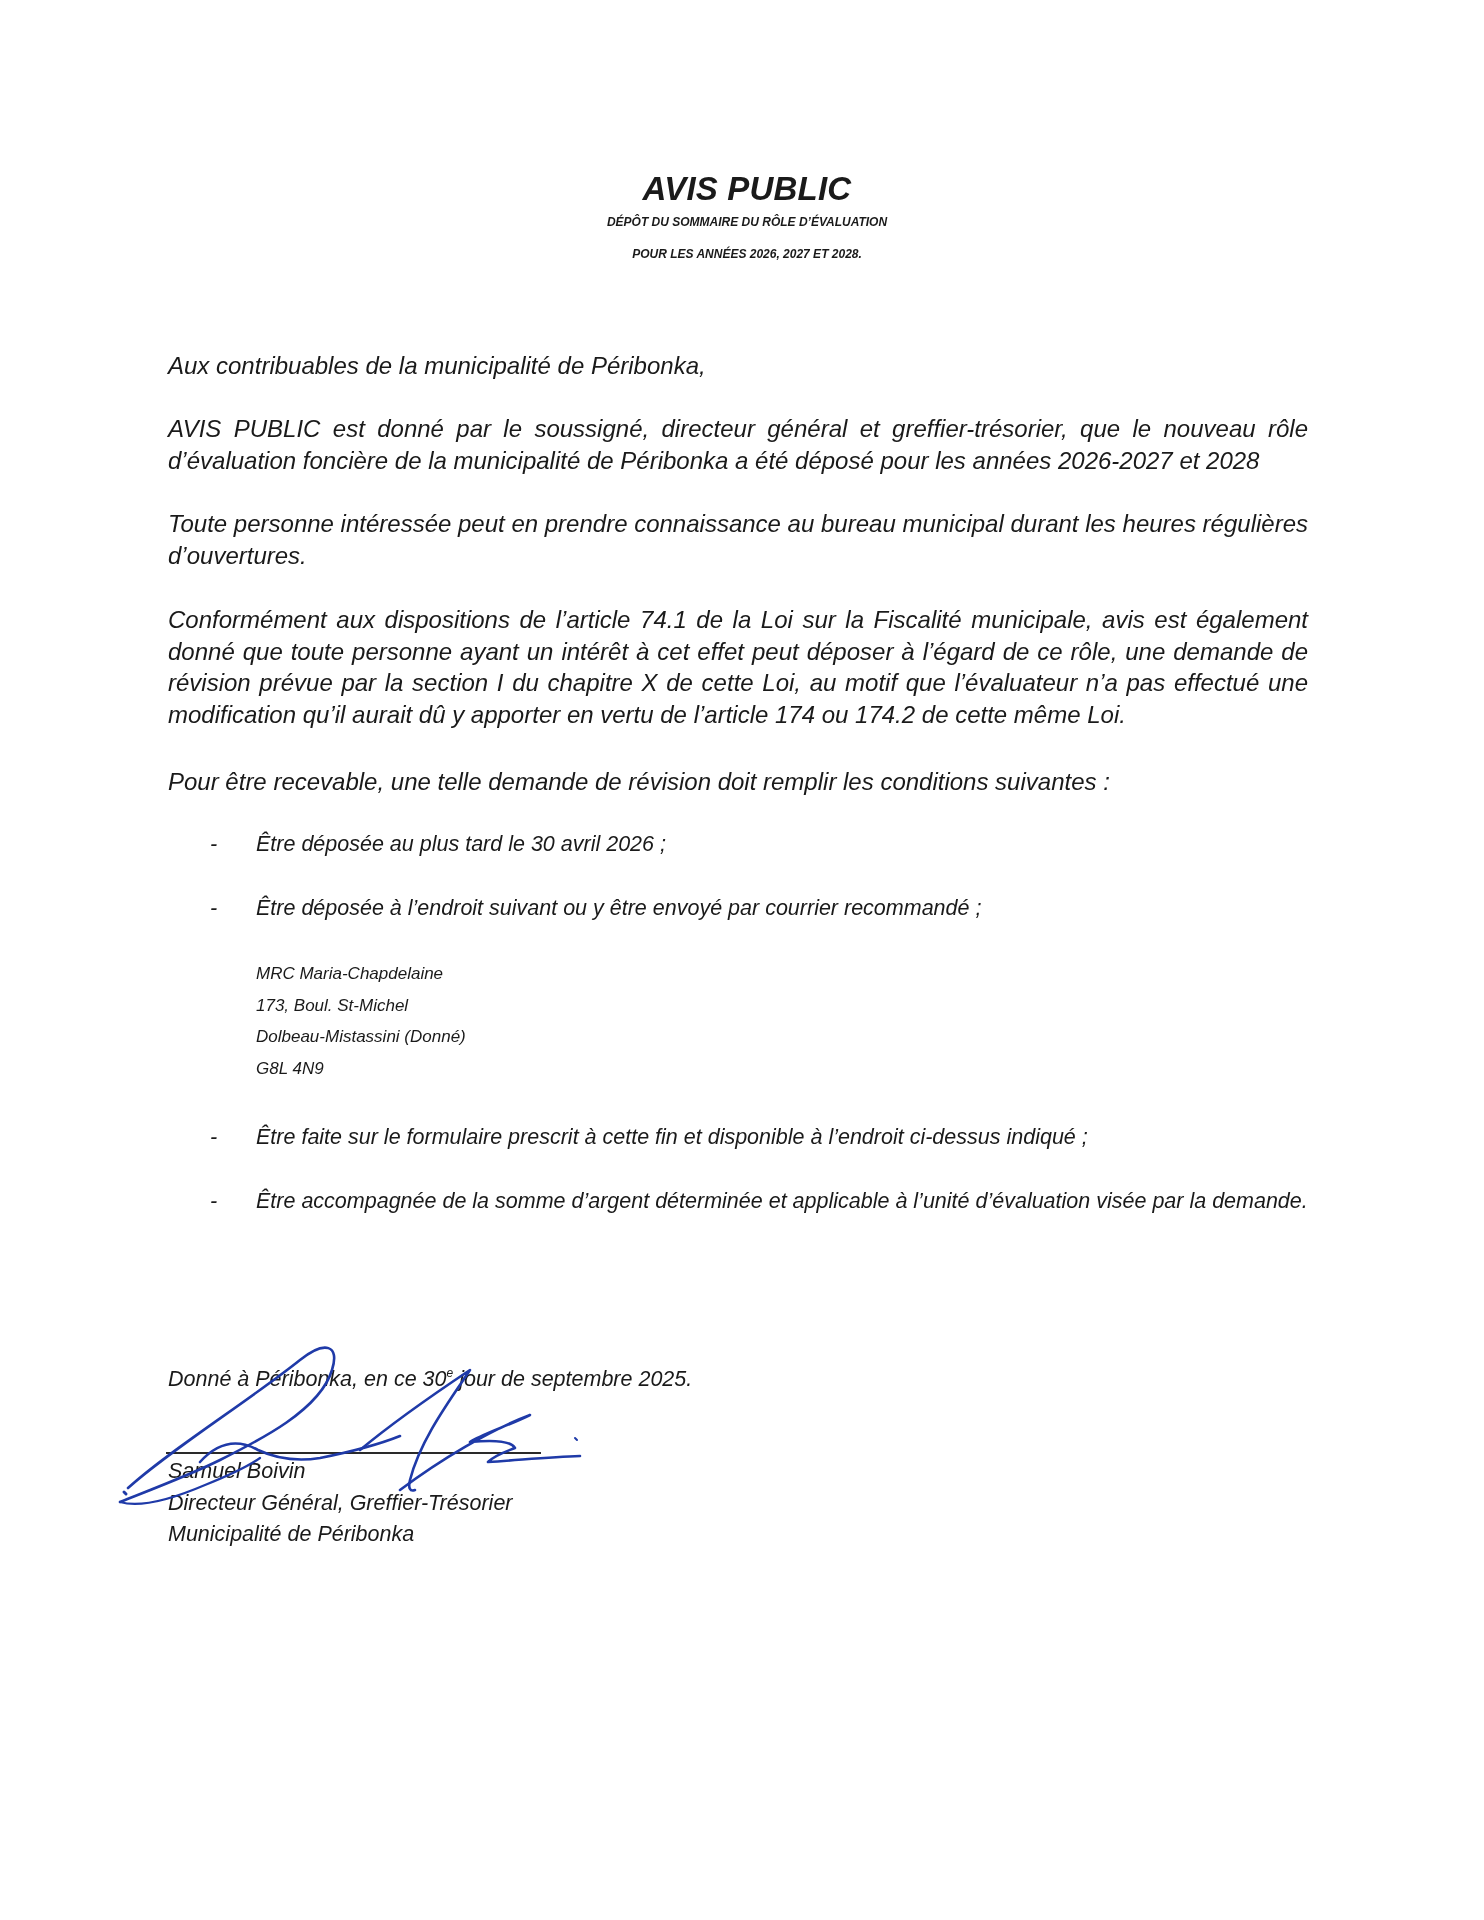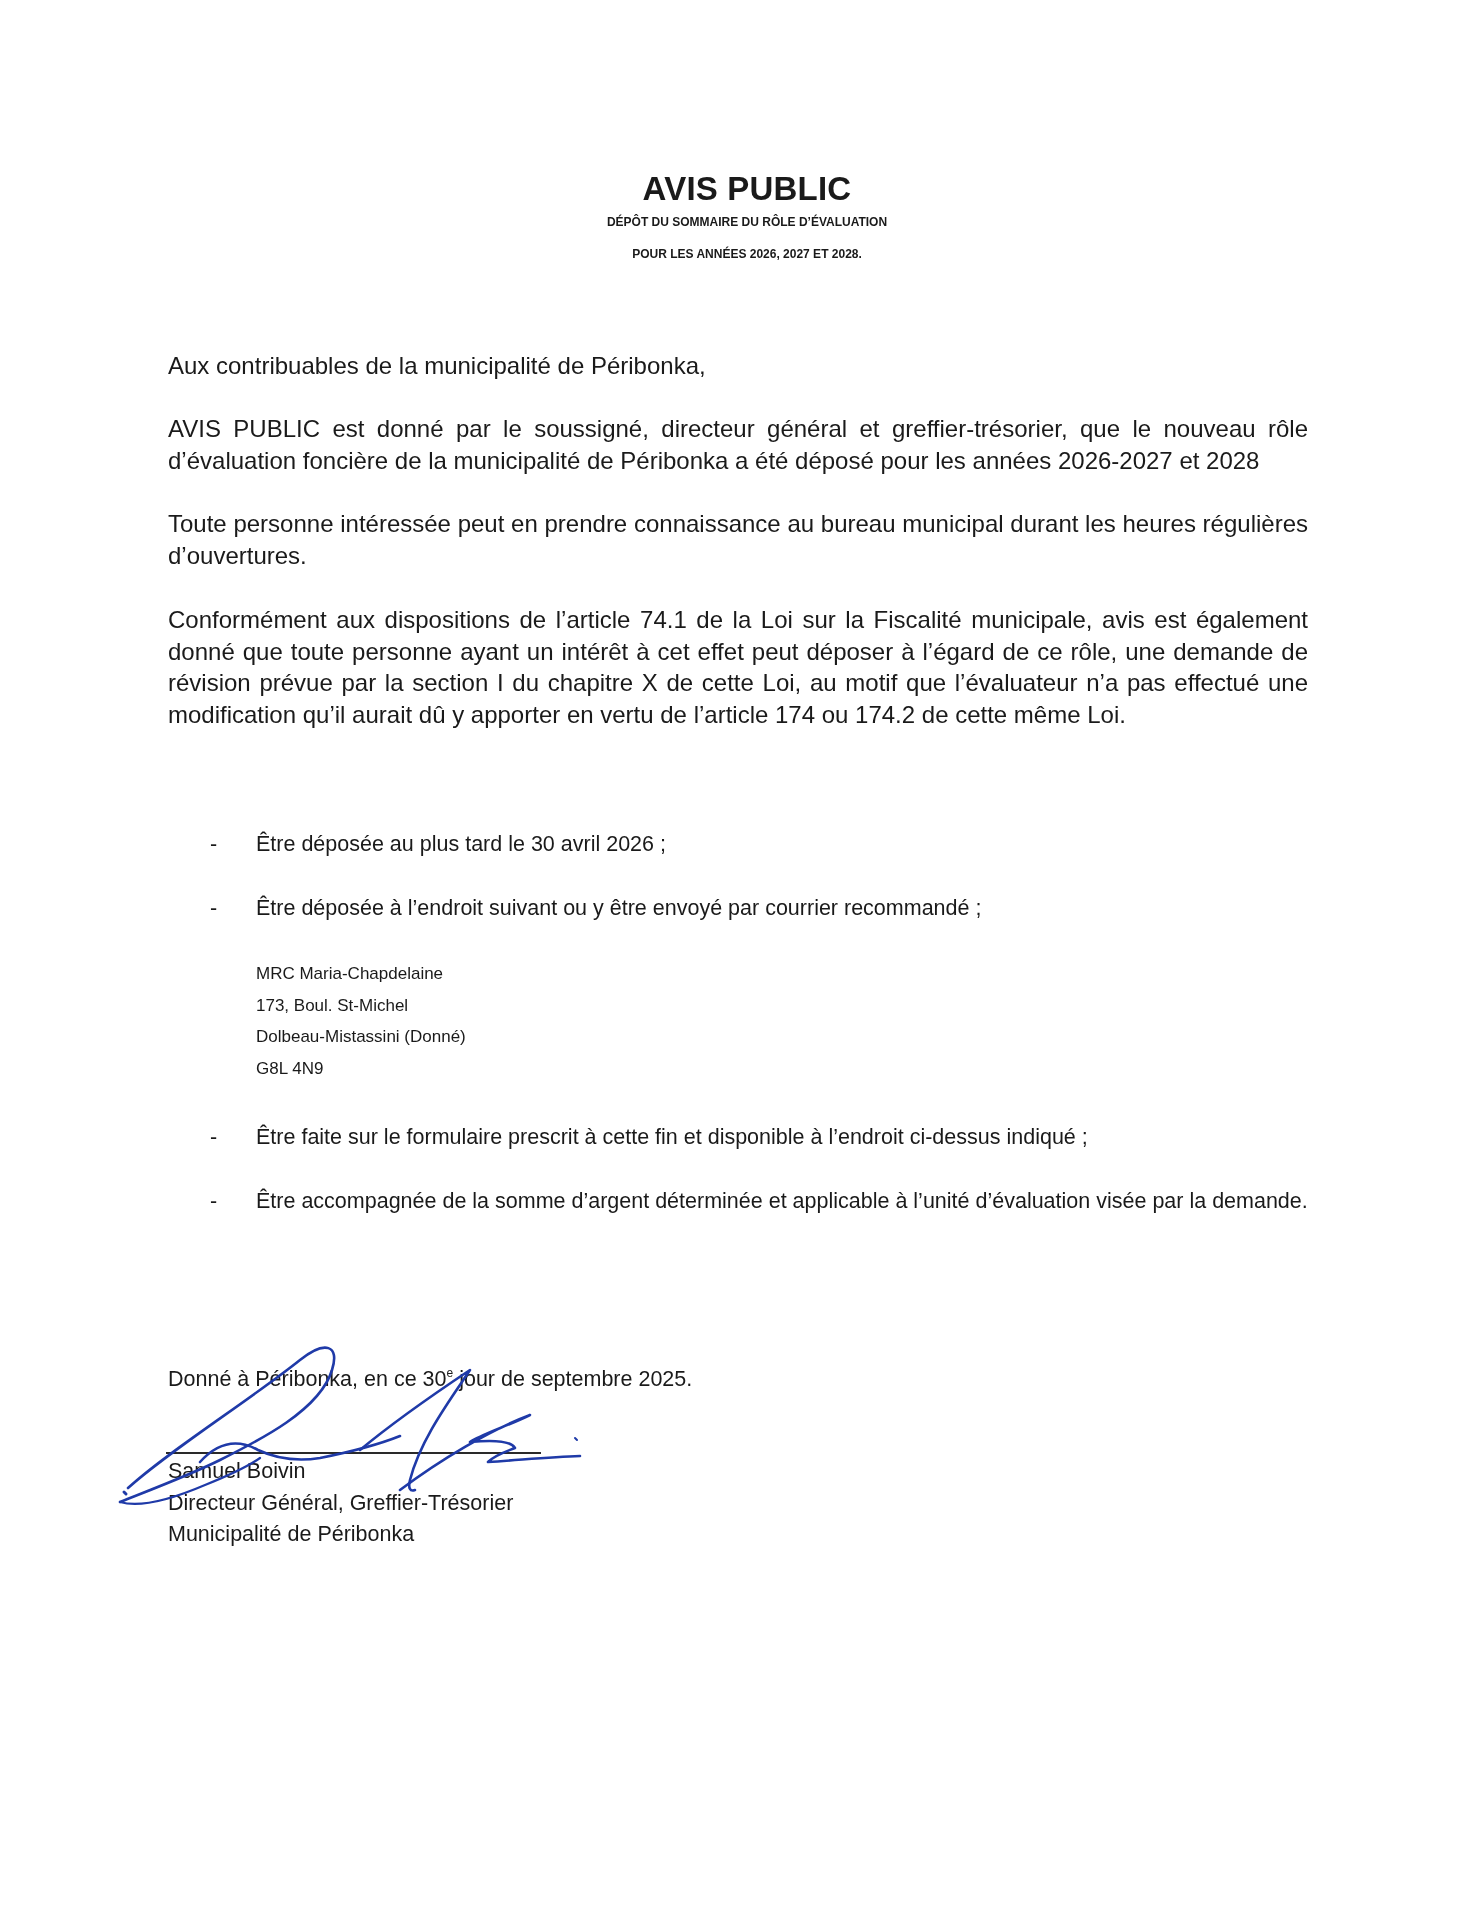--- a/index.html
+++ b/index.html
@@ -13,20 +13,21 @@
       position: relative;
       overflow: hidden;
       font-family: "Liberation Sans", "DejaVu Sans", sans-serif;
       color: #1a1a1a;
     }
     .page {
       position: absolute;
       left: 0; top: 0;
       width: 1484px; height: 1920px;
       background: #ffffff;
+      font-style: italic;
     }
     .title {
       position: absolute;
       left: 0; right: 0;
       top: 170px;
       text-align: center;
       font-size: 33px;
       font-weight: bold;
       letter-spacing: 0.2px;
       margin-left: 10px;
@@ -134,20 +135,21 @@
 
   <div class="title">AVIS PUBLIC</div>
   <div class="subtitle l1">DÉPÔT DU SOMMAIRE DU RÔLE D’ÉVALUATION</div>
   <div class="subtitle l2">POUR LES ANNÉES 2026, 2027 ET 2028.</div>
 
   <div class="para salutation last-left">Aux contribuables de la municipalité de Péribonka,</div>
 
   <div class="para p1">AVIS PUBLIC est donné par le soussigné, directeur général et greffier-trésorier, que le nouveau rôle d’évaluation foncière de la municipalité de Péribonka a été déposé pour les années 2026-2027 et 2028</div>
   <div class="para p2 narrow">Toute personne intéressée peut en prendre connaissance au bureau municipal durant les heures régulières d’ouvertures.</div>
   <div class="para p3">Conformément aux dispositions de l’article 74.1 de la Loi sur la Fiscalité municipale, avis est également donné que toute personne ayant un intérêt à cet effet peut déposer à l’égard de ce rôle, une demande de révision prévue par la section I du chapitre X de cette Loi, au motif que l’évaluateur n’a pas effectué une modification qu’il aurait dû y apporter en vertu de l’article 174 ou 174.2 de cette même Loi.</div>
+  <div class="para p4 narrow last-left">Pour être recevable, une telle demande de révision doit remplir les conditions suivantes :</div>
 
   <div class="bullet b1">
     <span class="dash">-</span>
     <span class="btext">Être déposée au plus tard le 30 avril 2026 ;</span>
   </div>
   <div class="bullet b2">
     <span class="dash">-</span>
     <span class="btext">Être déposée à l’endroit suivant ou y être envoyé par courrier recommandé ;</span>
   </div>
 

